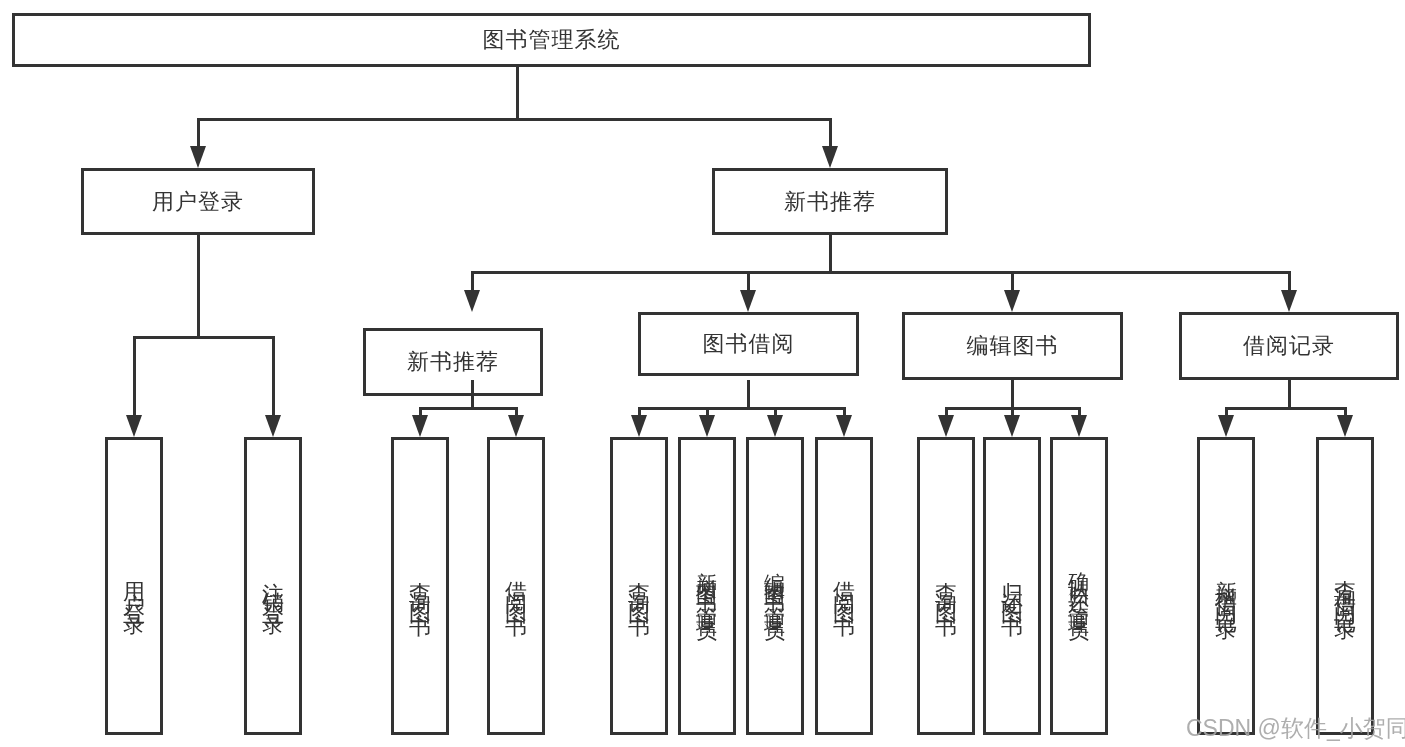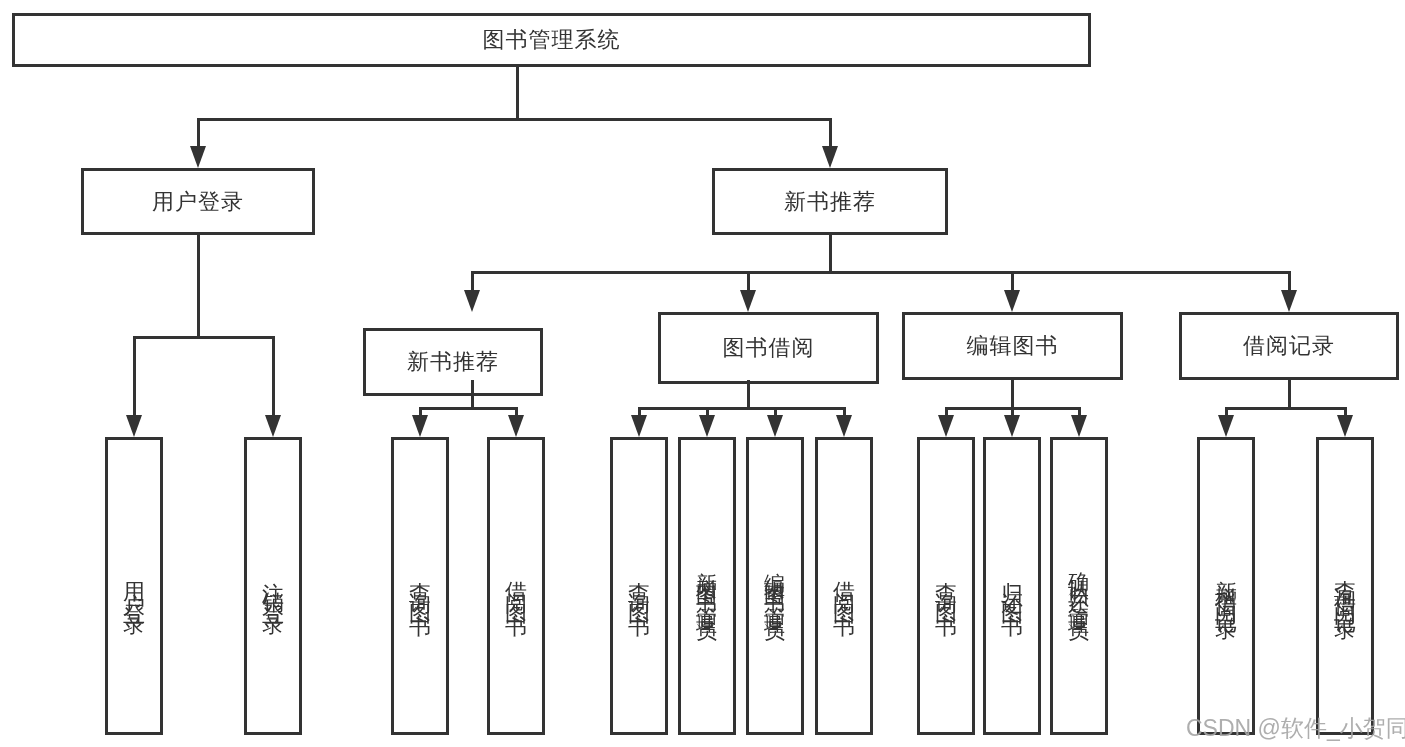--- a/index.html
+++ b/index.html
@@ -91,21 +91,21 @@
   <div class="vline" style="left:747px;top:271px;height:21px"></div>
   <div class="arrow" style="left:740px;top:290px"></div>
   <div class="vline" style="left:1011px;top:271px;height:21px"></div>
   <div class="arrow" style="left:1004px;top:290px"></div>
   <div class="vline" style="left:1288px;top:271px;height:21px"></div>
   <div class="arrow" style="left:1281px;top:290px"></div>
 
   <div class="node hnode" style="left:363px;top:328px;width:180px;height:68px">
     <span>新书推荐</span>
   </div>
-  <div class="node hnode" style="left:658px;top:312px;width:221px;height:72px">
+  <div class="node hnode" style="left:638px;top:312px;width:221px;height:64px">
     <span>图书借阅</span>
   </div>
   <div class="node hnode" style="left:902px;top:312px;width:221px;height:68px">
     <span>编辑图书</span>
   </div>
   <div class="node hnode" style="left:1179px;top:312px;width:220px;height:68px">
     <span>借阅记录</span>
   </div>
 
   <div class="vline" style="left:471px;top:380px;height:29px"></div>

